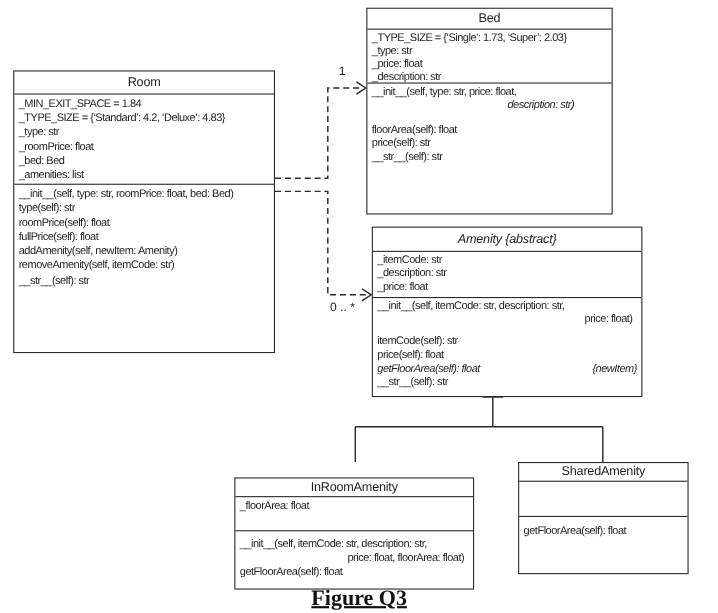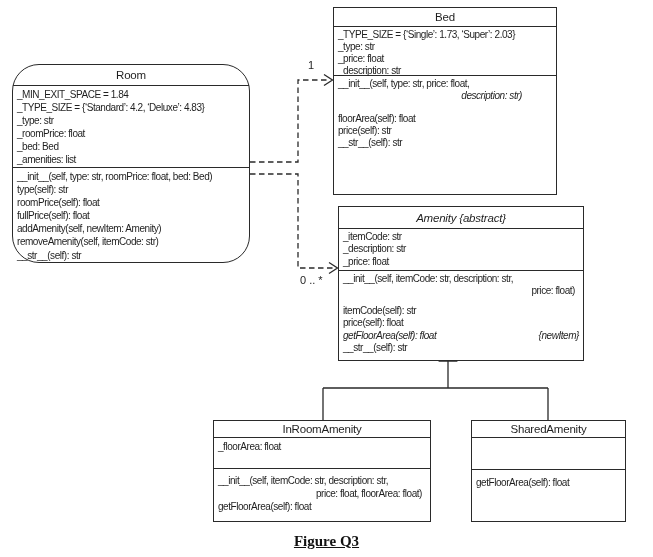--- a/index.html
+++ b/index.html
@@ -25,21 +25,21 @@
   .split{display:flex;justify-content:space-between;}
   .it{font-style:italic;}
   .sp11{height:11px;}
   .sp7{height:7px;}
   .pt5{padding-top:5px;}
   .pt6{padding-top:6px;}
   .lbl{position:absolute;font-size:11px;color:#1f1f1f;}
   .caption{
     position:absolute;left:0;right:0;top:533px;text-align:center;
     font-family:"Liberation Serif","DejaVu Serif",serif;font-weight:bold;
-    font-size:15px;text-decoration:underline;color:#111;
+    font-size:20px;text-decoration:underline;color:#111;
   }
   svg.conn{position:absolute;left:0;top:0;}
 </style>
 </head>
 <body>
 
 <div class="canvas">
 
   <svg class="conn" width="653" height="557" viewBox="0 0 653 557">
 
@@ -49,21 +49,21 @@
     <polyline points="250,174 298,174 298,268 333,268" fill="none" stroke="#2a2a2a" stroke-width="1.3" stroke-dasharray="5.5,3.5"></polyline>
     <path d="M329,262.5 L337.5,268 L329,273.5" fill="none" stroke="#2a2a2a" stroke-width="1.3"></path>
 
     <path d="M448,347 L456.5,361 L439.5,361 Z" fill="#ffffff" stroke="#2a2a2a" stroke-width="1.3"></path>
     <path d="M448,361 L448,388 M323,388 L548,388 M323,388 L323,420 M548,388 L548,420" fill="none" stroke="#2a2a2a" stroke-width="1.3"></path>
   </svg>
 
   <div class="lbl" style="left:308px;top:59px;">1</div>
   <div class="lbl" style="left:300px;top:274px;">0 .. *</div>
 
-  <div class="cls lh13" style="left:12px;top:64px;width:238px;height:199px;border-radius:27px;">
+  <div class="cls lh13" style="left:12px;top:64px;width:238px;height:257px;">
     <div class="title" style="height:21px;">Room</div>
     <div class="attrs" style="height:82px;">
       <div class="r">_MIN_EXIT_SPACE = 1.84</div>
       <div class="r">_TYPE_SIZE = {‘Standard’: 4.2, ‘Deluxe’: 4.83}</div>
       <div class="r">_type: str</div>
       <div class="r">_roomPrice: float</div>
       <div class="r">_bed: Bed</div>
       <div class="r">_amenities: list</div>
     </div>
     <div class="methods">
@@ -109,21 +109,21 @@
       <div class="r">itemCode(self): str</div>
       <div class="r">price(self): float</div>
       <div class="r split">
         <span class="it">getFloorArea(self): float</span>
         <span class="it">{newItem}</span>
       </div>
       <div class="r">__str__(self): str</div>
     </div>
   </div>
 
-  <div class="cls lh13" style="left:213px;top:420px;width:218px;height:102px;">
+  <div class="cls lh13" style="left:213px;top:434px;width:218px;height:102px;">
     <div class="title" style="height:17px;">InRoomAmenity</div>
     <div class="attrs" style="height:31px;">
       <div class="r">_floorArea: float</div>
     </div>
     <div class="methods pt5">
       <div class="r">__init__(self, itemCode: str, description: str,</div>
       <div class="r rt" style="padding-right:4px;">price: float, floorArea: float)</div>
       <div class="r">getFloorArea(self): float</div>
     </div>
   </div>

